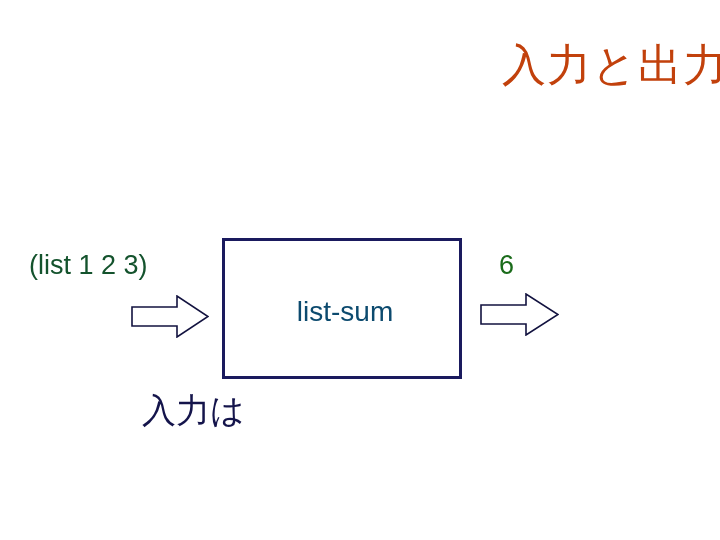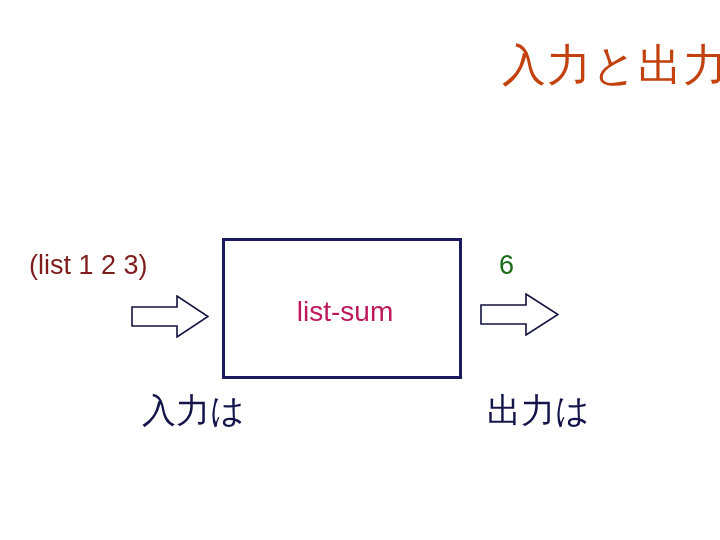--- a/index.html
+++ b/index.html
@@ -28,21 +28,21 @@
     line-height: 54px;
     letter-spacing: 1px;
     white-space: nowrap;
   }
 
   
   #input-expression {
     position: absolute;
     left: 29px;
     top: 249px;
-    color: #7f1d1d;
+    color: #14532d;
     font-size: 27px;
     line-height: 32px;
     white-space: nowrap;
   }
 
   
   #output-value {
     position: absolute;
     left: 499px;
     top: 249px;
@@ -65,21 +65,21 @@
   }
   #function-name {
     position: absolute;
     left: 0;
     top: 0;
     width: 240px;
     height: 141px;
     display: flex;
     align-items: center;
     justify-content: center;
-    color: #be185d;
+    color: #0c4a6e;
     font-size: 28px;
     line-height: 34px;
     white-space: nowrap;
   }
 
   
   .block-arrow {
     position: absolute;
     display: block;
   }
@@ -144,16 +144,15 @@
 
   <svg id="output-arrow" class="block-arrow" viewBox="0 0 79 43">
     <polygon points="1,12 46,12 46,1 78,21.5 46,42 46,31 1,31"></polygon>
   </svg>
 
   <div id="input-caption" class="caption">
     <span class="caption-line">入力は</span>
   </div>
 
   <div id="output-caption" class="caption">
-    <span class="caption-line">出力は</span>
   </div>
 
 </div>
 
 </body></html>

